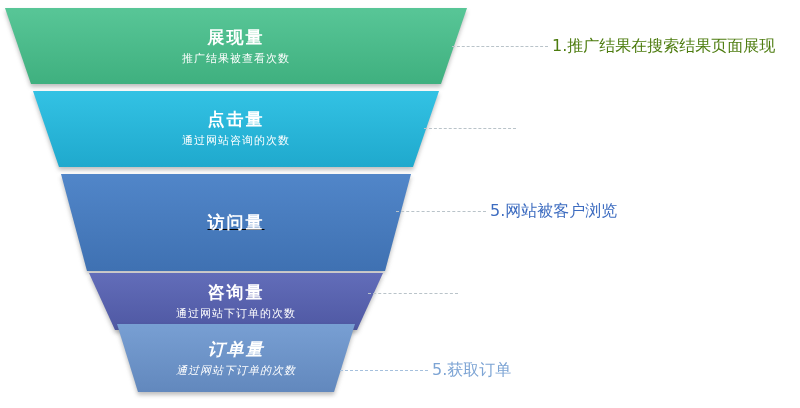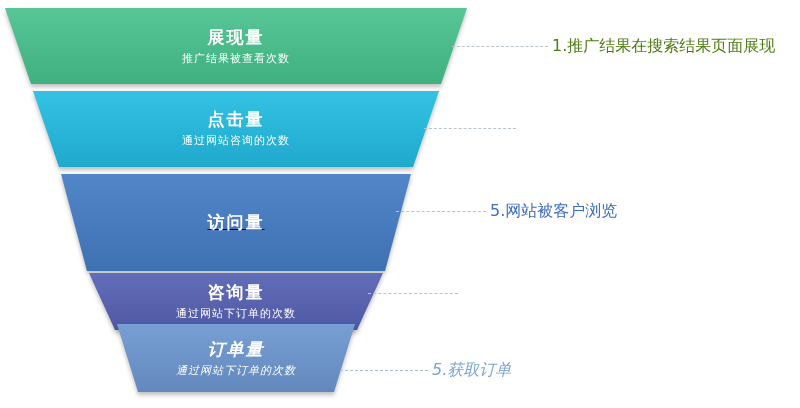--- a/index.html
+++ b/index.html
@@ -39,21 +39,21 @@
   .cn3{top:211px;left:396px;width:90px;}
   .cn4{top:293px;left:368px;width:90px;}
   .cn5{top:370px;left:340px;width:88px;border-top-color:#a5c0dd;}
 
   
   .an{position:absolute;font-size:16px;white-space:nowrap;line-height:22px;}
   .an1{top:35px;left:552px;color:#4d7c0f;}
   .an2{top:117px;left:520px;color:#f1492a;}
   .an3{top:200px;left:490px;color:#3d6cc0;}
   .an4{top:282px;left:462px;color:#00a693;}
-  .an5{top:359px;left:432px;color:#7da4d4;font-style:italic;}
+  .an5{top:359px;left:432px;color:#7da4d4;}
 </style>
 </head>
 <body>
 
 <div class="stage">
 
   <div class="lv lv1">
     <div class="shape">
       <div class="t">展现量</div>
       <div class="s">推广结果被查看次数</div>

